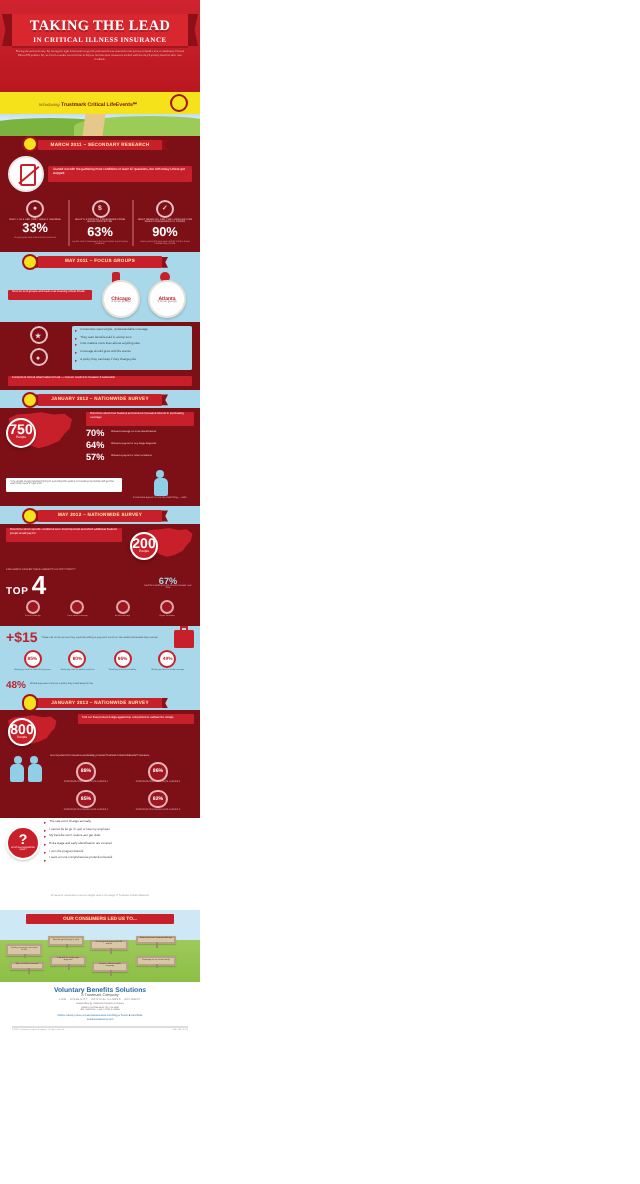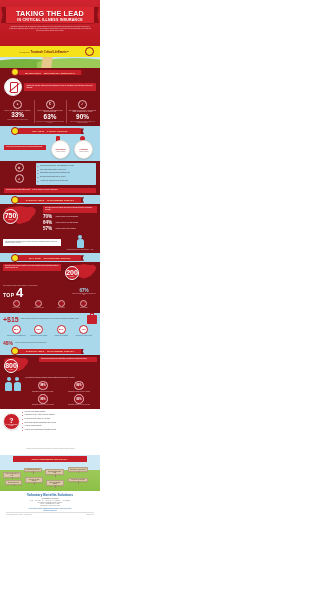--- a/index.html
+++ b/index.html
@@ -11,20 +11,21 @@
   }
   .page{ width:100px; height:592px; position:relative; overflow:hidden; background:#fff; }
   .micro{ font-size:1.2px; line-height:1.2; }
 
   
   .hdr{
     position:relative; height:46px; width:100%;
     background:#c8202a;
     background-image:linear-gradient(180deg,#cf2430 0%, #b9171f 100%);
     overflow:hidden;
+    font-family:Liberation Serif, serif;
   }
   .hdr-ribbon{
     position:absolute; left:6px; top:7px; width:88px; height:16px;
     background:#d9272f;
     box-shadow:0 1px 0 rgba(0,0,0,.18);
   }
   .hdr-ribbon:before,.hdr-ribbon:after{
     content:""; position:absolute; top:0; width:5px; height:16px; background:#8d1018;
   }
   .hdr-ribbon:before{ left:-5px; clip-path:polygon(0 0,100% 0,100% 100%,0 100%,35% 50%); }

